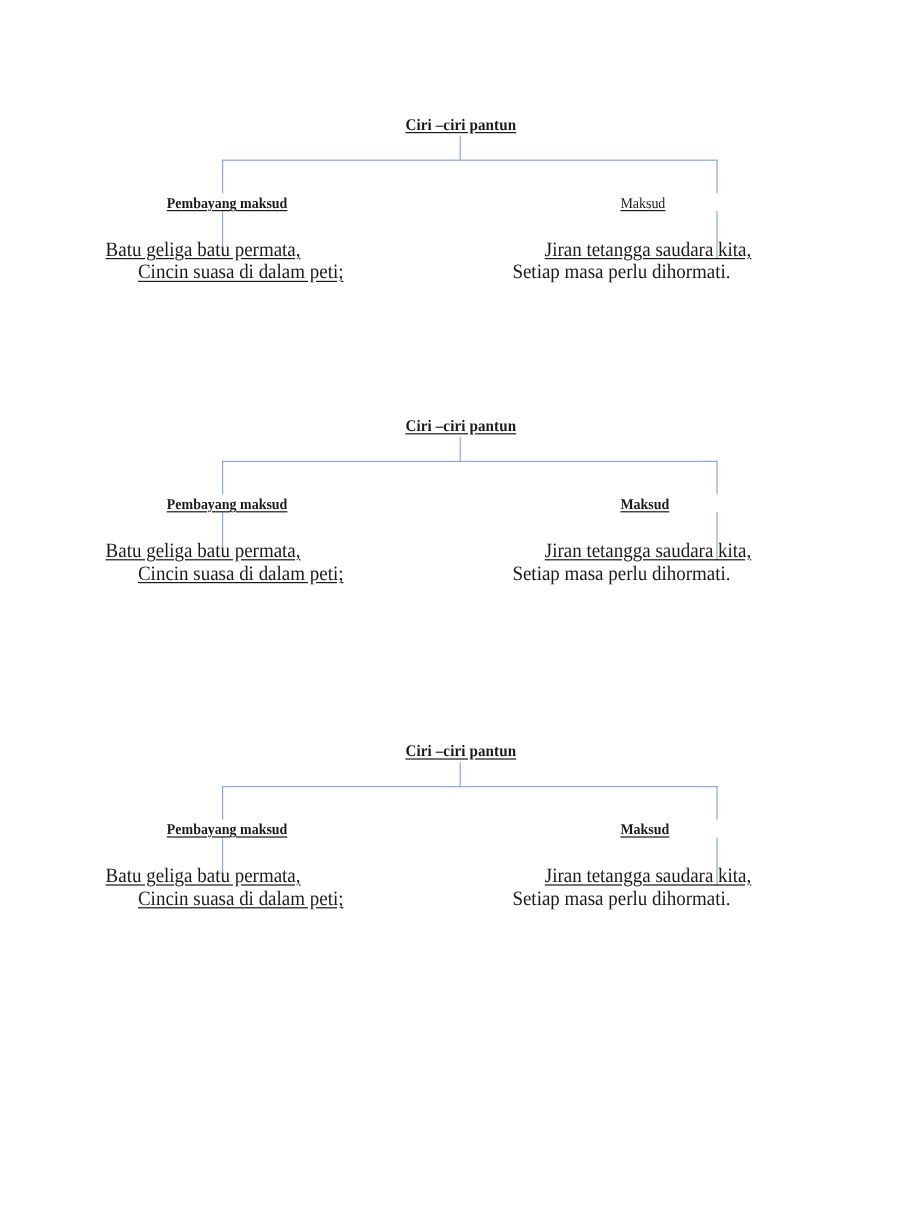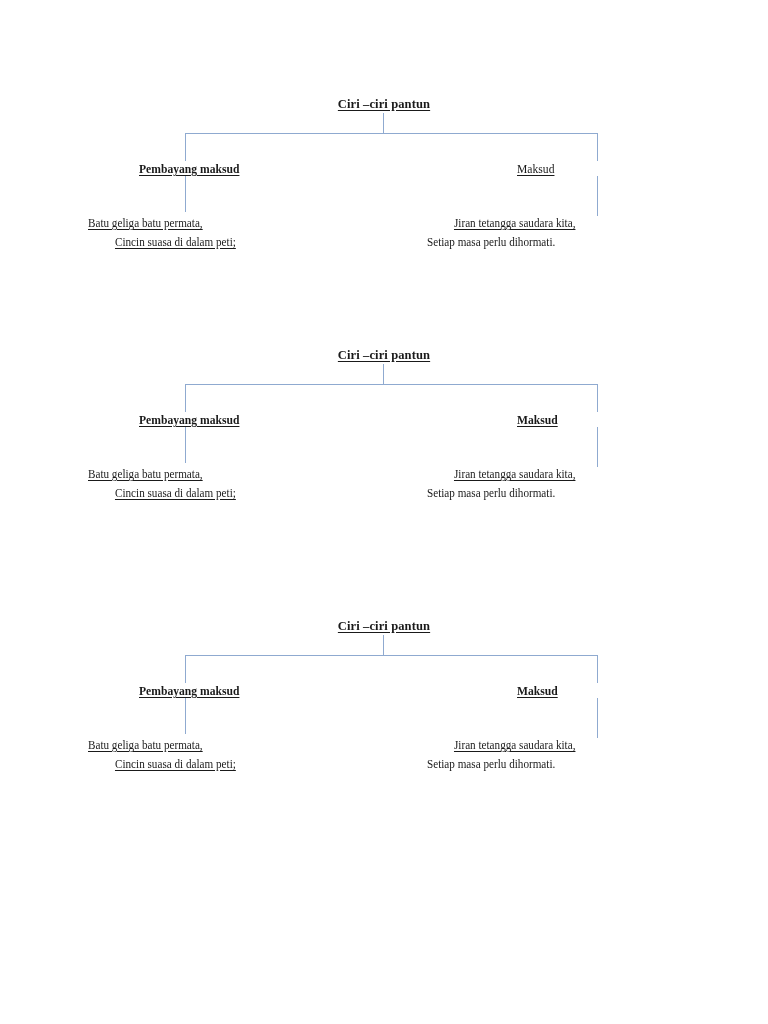--- a/index.html
+++ b/index.html
@@ -105,22 +105,22 @@
   .branch-right {
     left: 517px;
   }
   .branch-right.is-bold {
     font-weight: bold;
   }
 
   
   .leaf {
     position: absolute;
-    top: 126px;
-    font-size: 12px;
+    top: 110px;
+    font-size: 17px;
     line-height: 19px;
     white-space: nowrap;
   }
   .leaf-left {
     left: 88px;
   }
   .leaf-right {
     left: 427px;
   }
   .leaf-line {

